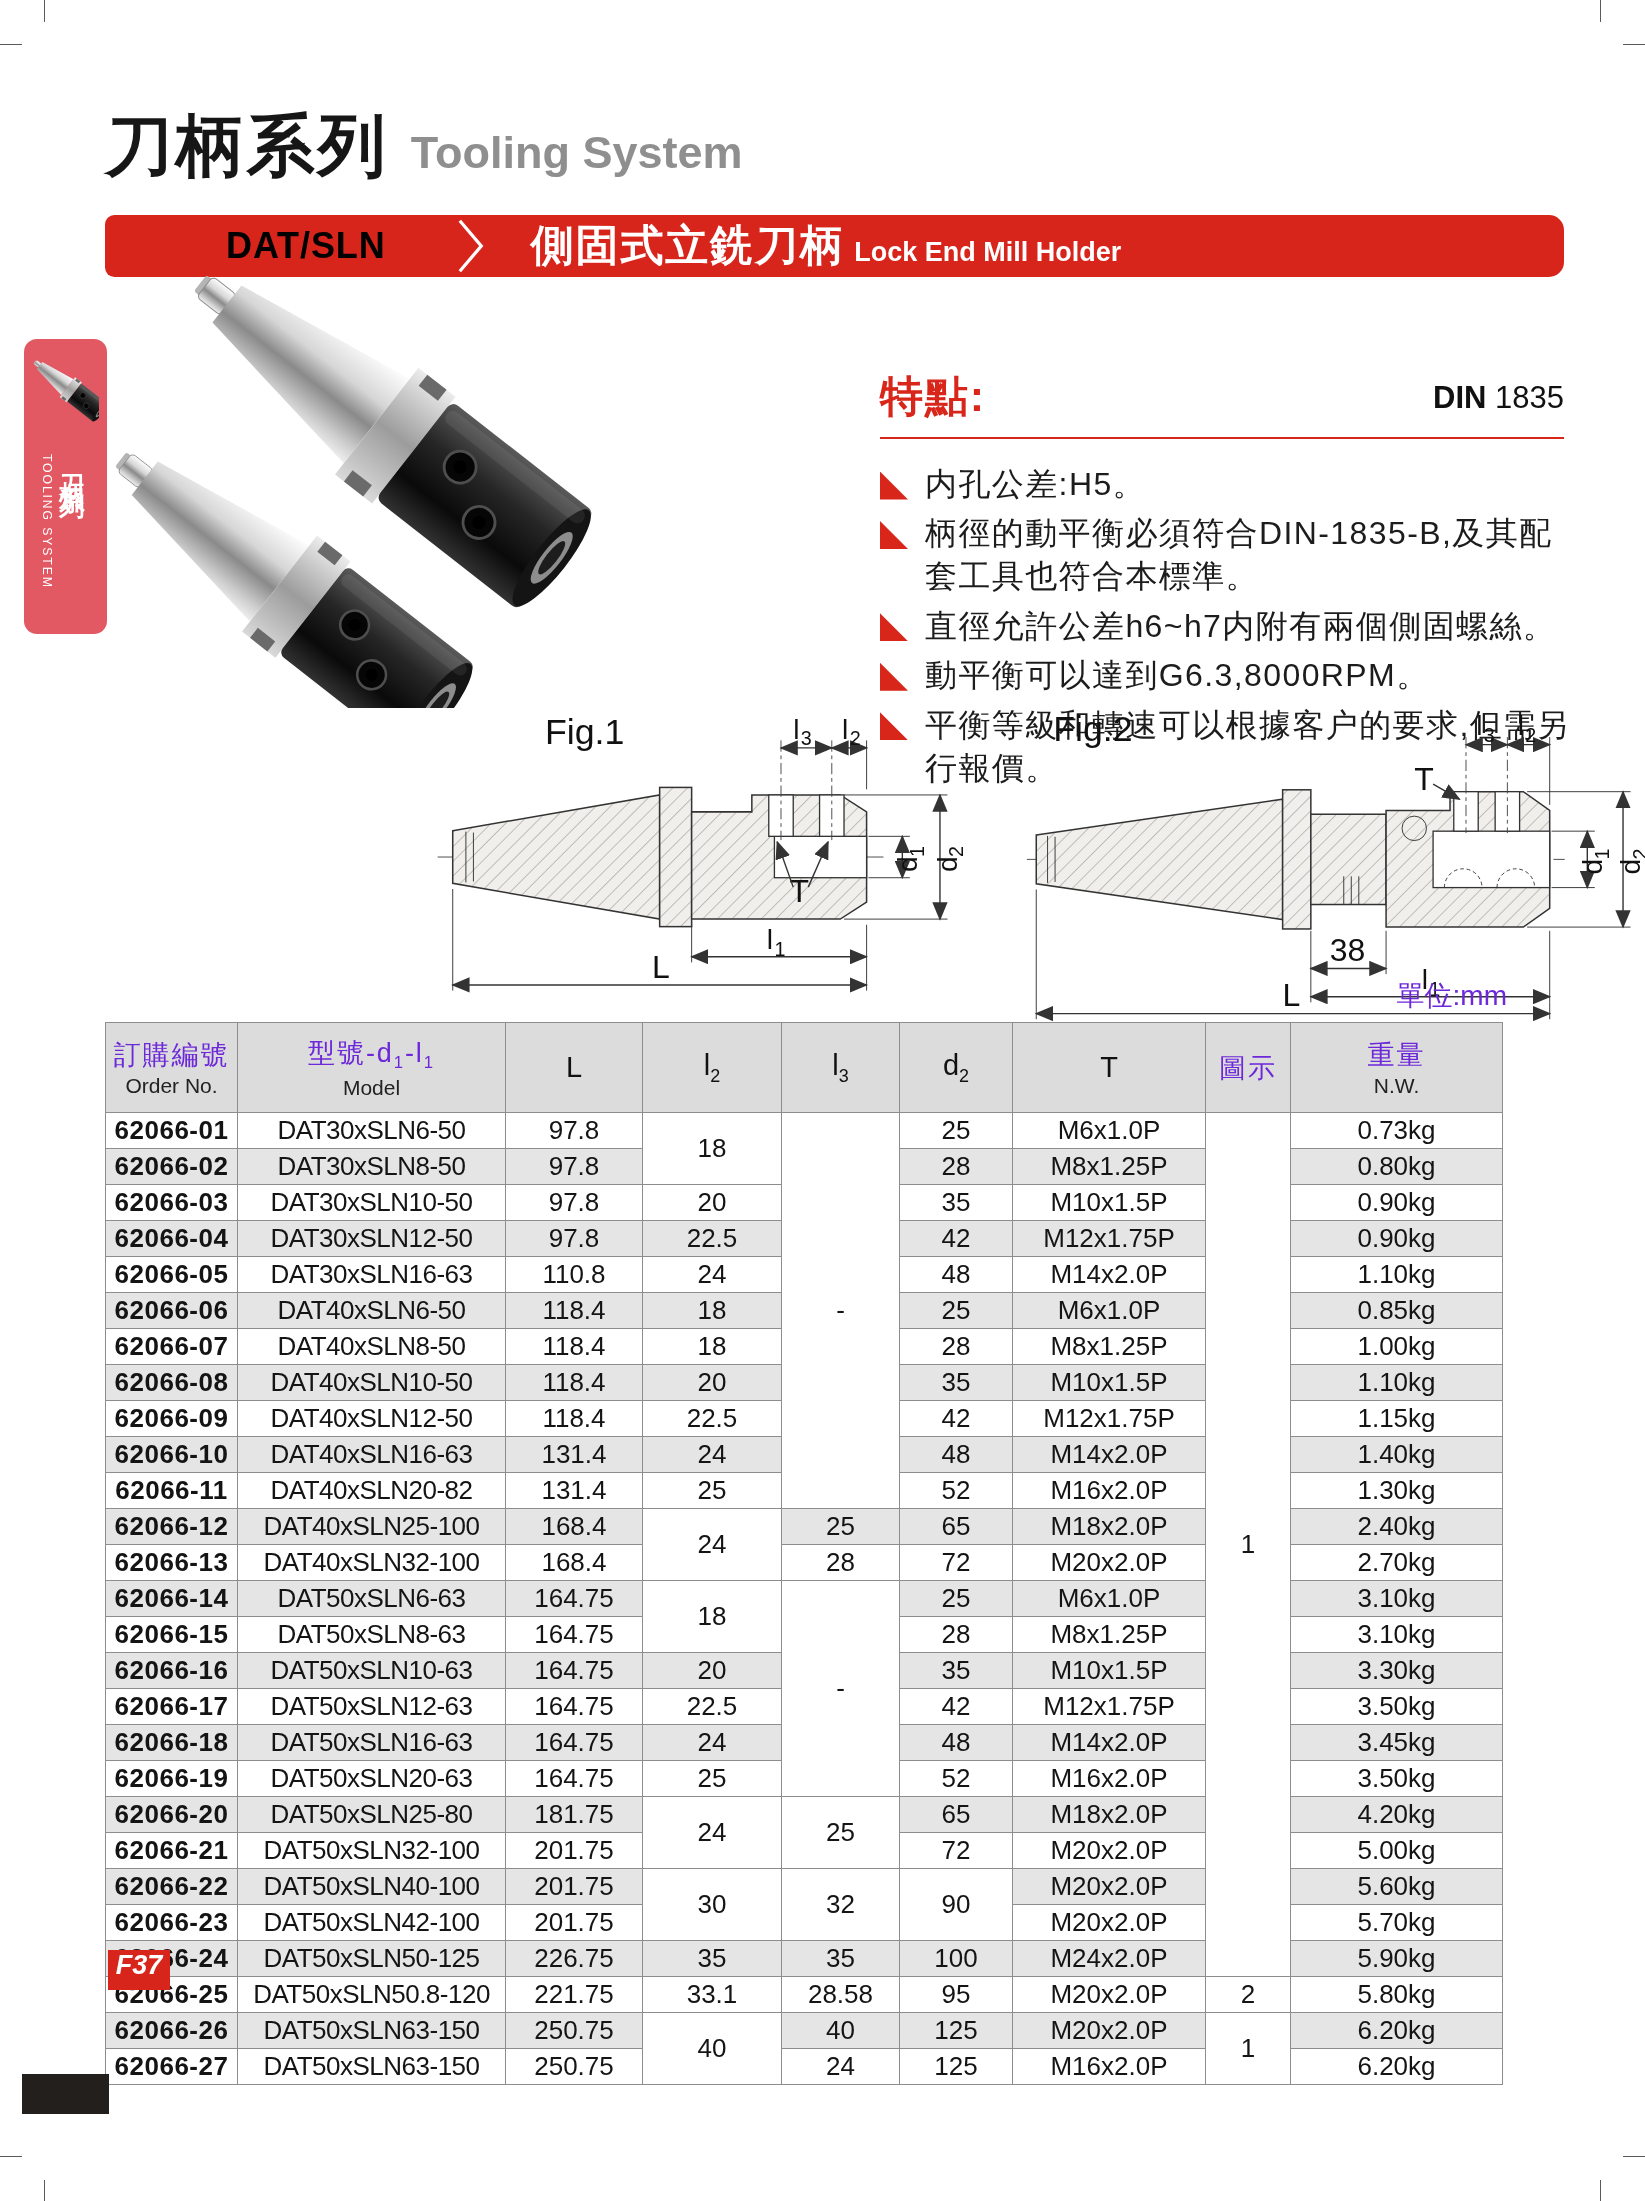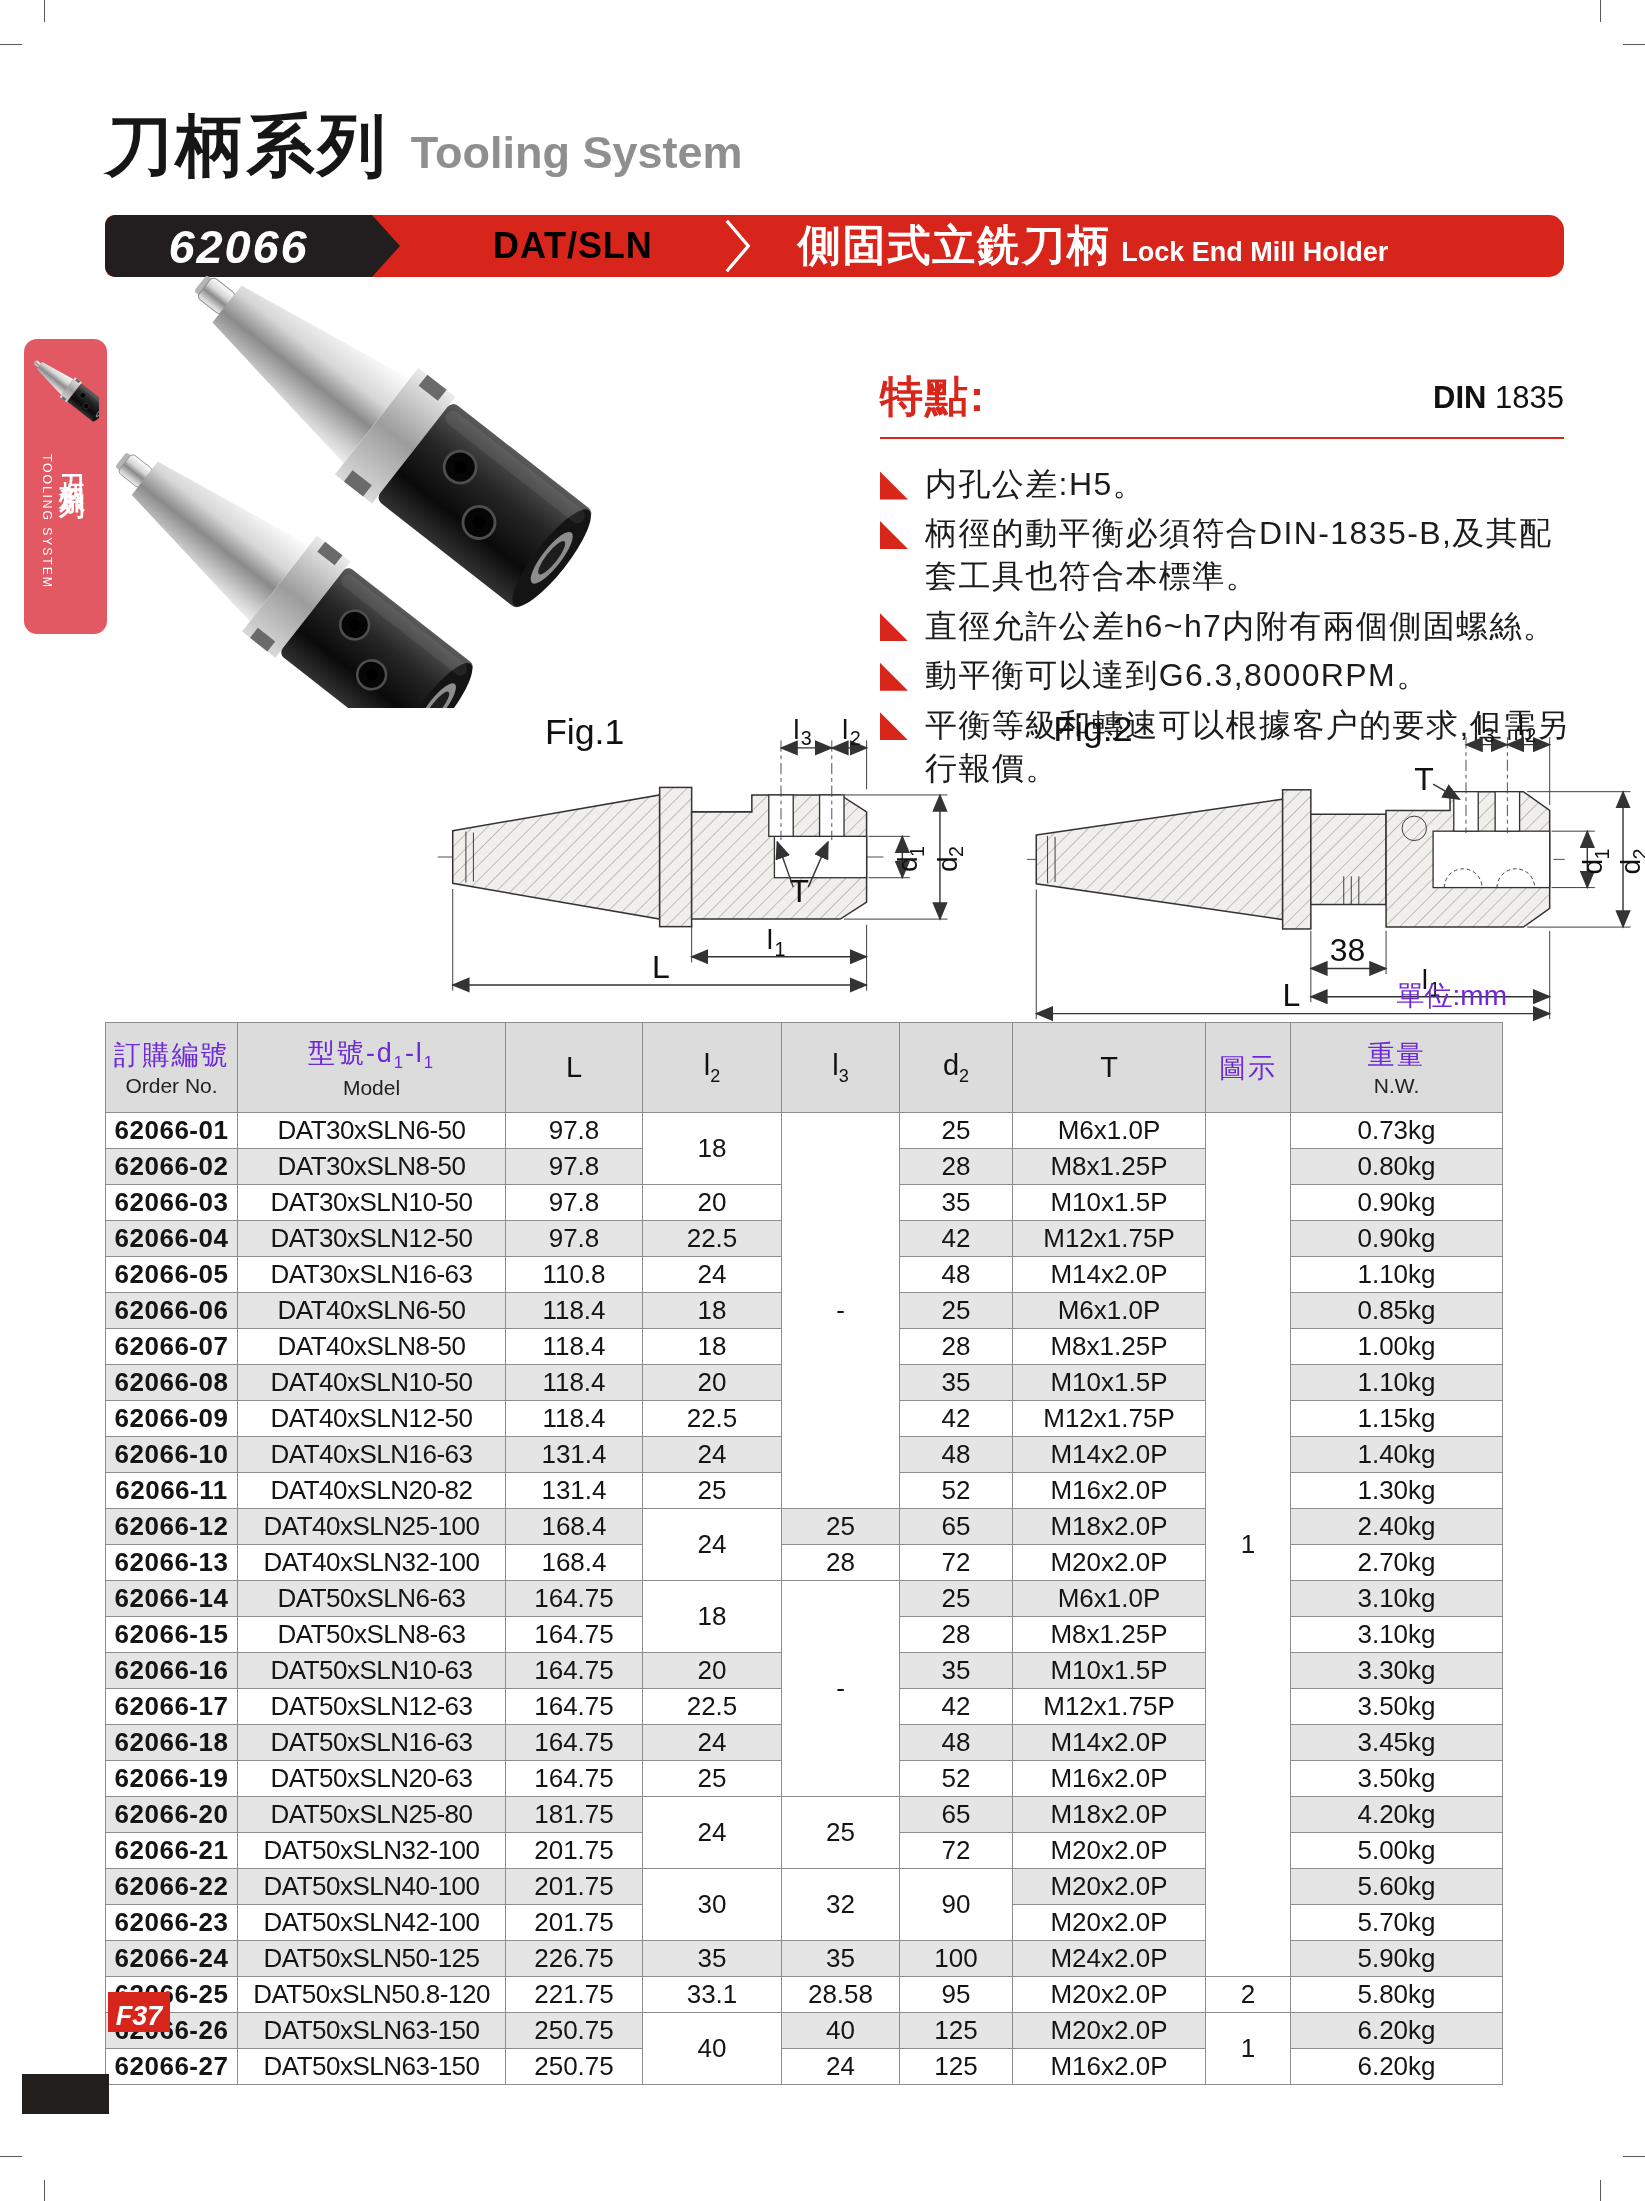--- a/index.html
+++ b/index.html
@@ -69,22 +69,22 @@
   .h-en{font-size:21px;color:#222;margin-top:1.9px;}
   .h-sym{font-size:29px;font-weight:bold;}
   table.spec sub{font-size:0.62em;}
   table.spec td{height:35px;text-align:center;font-size:26px;color:#141414;padding:0 3.8px;background:#fff;}
   tr.alt td{background:#e5e5e5;}
   td.merged{background:#fff !important;}
   td.col-order{font-weight:bold;letter-spacing:0.5px;}
   td.col-model{text-align:left;padding-left:12.2px;letter-spacing:-0.5px;}
   
   .footBlack{position:absolute;left:21.7px;top:2074px;width:87px;height:40px;background:#231f1c;}
-  .footRed{position:absolute;left:108px;top:1992px;width:62px;height:40px;background:#d8251c;
-           display:flex;align-items:flex-end;justify-content:center;}
+  .footRed{position:absolute;left:108px;top:1950px;width:62px;height:40px;background:#d8251c;
+           display:flex;align-items:flex-start;justify-content:center;}
   .footRed span{color:#fff;font-weight:bold;font-size:27px;font-style:italic;}
 </style>
 </head>
 <body>
 
 <div class="page">
 
   <div class="cropv" style="left:44px;top:0;"></div>
   <div class="croph" style="left:0;top:44px;"></div>
   <div class="cropv" style="left:1600px;top:0;"></div>
@@ -133,23 +133,20 @@
       </g>
     </defs>
   </svg>
 
   <div class="titleRow">
     <div class="titleZh">刀柄系列</div>
     <div class="titleEn">Tooling System</div>
   </div>
 
   <div class="banner">
-    <div class="blackTag">
-      <span class="bCode">62066</span>
-    </div>
     <span class="bSeries">DAT/SLN</span>
     <svg class="bChev" width="34" height="56" viewBox="0 0 36 60">
       <polyline points="6,3 29,30 6,57" fill="none" stroke="#ffffff" stroke-width="3.5"></polyline>
     </svg>
     <span class="bZh">側固式立銑刀柄</span>
     <span class="bEn">Lock End Mill Holder</span>
   </div>
 
   <svg class="photo" viewBox="0 0 525 520">
     <use href="#holder-shape" transform="translate(60,295) rotate(38) scale(0.9)"></use>

